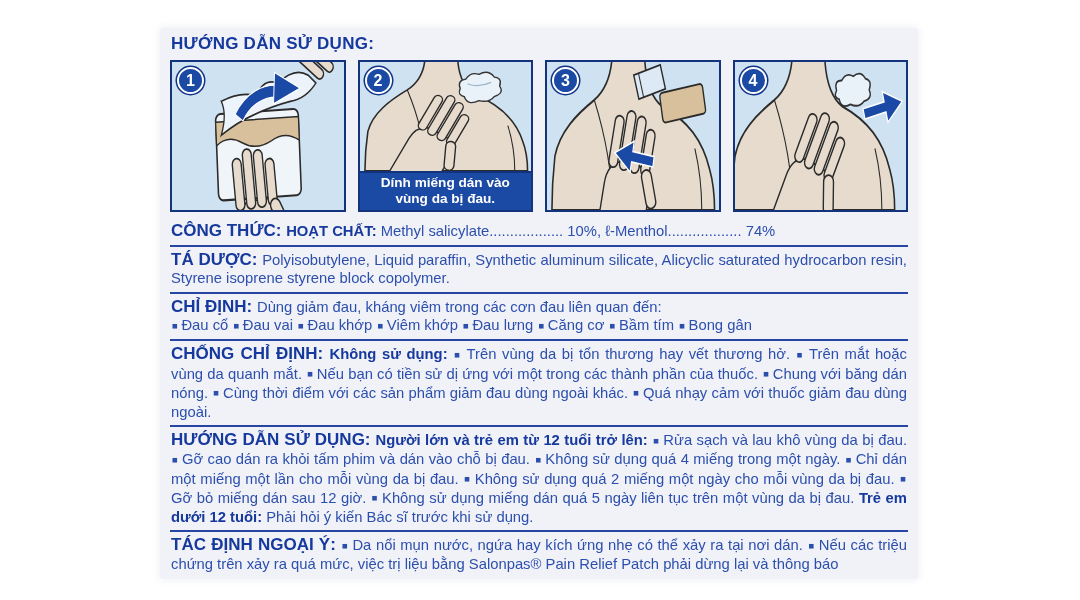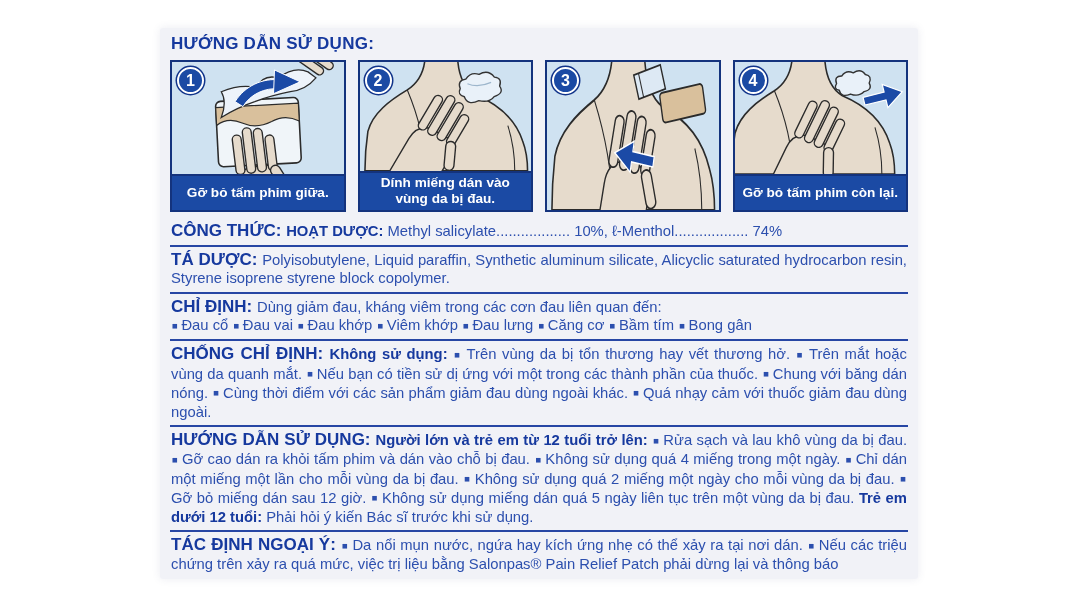--- a/index.html
+++ b/index.html
@@ -99,21 +99,20 @@
             </g>
             <g transform="translate(156,0) rotate(125)" stroke="#2b2b2b" stroke-width="1.4" fill="#e6dbcc" stroke-linejoin="round">
               <ellipse cx="0" cy="34" rx="16" ry="22"></ellipse>
               <rect x="-13" y="-6" width="8" height="36" rx="4"></rect>
               <rect x="-3" y="-9" width="8" height="39" rx="4"></rect>
               <rect x="7" y="-4" width="8" height="32" rx="4"></rect>
             </g>
             <use href="#hand" transform="translate(80,76) rotate(-7)"></use>
           </svg>
         </div>
-        <div class="cap">Gỡ bỏ tấm phim giữa.</div>
       </div>
 
       <div class="panel">
         <div class="illus">
           <div class="badge">
               <span>2</span>
             </div>
           <svg viewBox="0 0 174 113" preserveAspectRatio="none">
             <use href="#torso"></use>
             <g transform="translate(98,16) rotate(-8)">
@@ -153,27 +152,26 @@
             </div>
           <svg viewBox="0 0 174 113" preserveAspectRatio="none">
             <use href="#torso" transform="translate(-8,0)"></use>
             <g transform="translate(100,12) rotate(-6)">
               <path d="M2,10 Q0,2 8,3 Q13,-3 20,1 Q28,-3 32,4 Q39,6 35,13 Q38,20 29,21 Q23,26 15,22 Q5,25 4,17 Q-2,15 2,10 Z" fill="#e9f1f9" stroke="#333333" stroke-width="1.4"></path>
             </g>
             <use href="#hand" transform="translate(92,50) rotate(26)"></use>
             <use href="#fat-arrow" transform="translate(128,28) rotate(-14)"></use>
           </svg>
         </div>
-        <div class="cap">Gỡ bỏ tấm phim còn lại.</div>
       </div>
 
     </div>
 
     <div class="sections">
-        <p class="sec"><span class="hd">CÔNG THỨC: </span><span class="ld">HOẠT DƯỢC: </span><span class="tx">Methyl salicylate.................. 10%, ℓ-Menthol.................. 74% </span></p>
+        <p class="sec"><span class="hd">CÔNG THỨC: </span><span class="ld">HOẠT CHẤT: </span><span class="tx">Methyl salicylate.................. 10%, ℓ-Menthol.................. 74% </span></p>
         <div class="rule"></div>
         <p class="sec"><span class="hd">TÁ DƯỢC: </span><span class="tx">Polyisobutylene, Liquid paraffin, Synthetic aluminum silicate, Alicyclic saturated hydrocarbon resin, Styrene isoprene styrene block copolymer. </span></p>
         <div class="rule"></div>
         <p class="sec"><span class="hd">CHỈ ĐỊNH: </span><span class="tx">Dùng giảm đau, kháng viêm trong các cơn đau liên quan đến: </span><br><span class="bu">■ </span><span class="tx">Đau cổ </span><span class="bu">■ </span><span class="tx">Đau vai </span><span class="bu">■ </span><span class="tx">Đau khớp </span><span class="bu">■ </span><span class="tx">Viêm khớp </span><span class="bu">■ </span><span class="tx">Đau lưng </span><span class="bu">■ </span><span class="tx">Căng cơ </span><span class="bu">■ </span><span class="tx">Bầm tím </span><span class="bu">■ </span><span class="tx">Bong gân </span></p>
         <div class="rule"></div>
         <p class="sec"><span class="hd">CHỐNG CHỈ ĐỊNH: </span><span class="ld">Không sử dụng: </span><span class="bu">■ </span><span class="tx">Trên vùng da bị tổn thương hay vết thương hở. </span><span class="bu">■ </span><span class="tx">Trên mắt hoặc vùng da quanh mắt. </span><span class="bu">■ </span><span class="tx">Nếu bạn có tiền sử dị ứng với một trong các thành phần của thuốc. </span><span class="bu">■ </span><span class="tx">Chung với băng dán nóng. </span><span class="bu">■ </span><span class="tx">Cùng thời điểm với các sản phẩm giảm đau dùng ngoài khác. </span><span class="bu">■ </span><span class="tx">Quá nhạy cảm với thuốc giảm đau dùng ngoài. </span></p>
         <div class="rule"></div>
         <p class="sec"><span class="hd">HƯỚNG DẪN SỬ DỤNG: </span><span class="ld">Người lớn và trẻ em từ 12 tuổi trở lên: </span><span class="bu">■ </span><span class="tx">Rửa sạch và lau khô vùng da bị đau. </span><span class="bu">■ </span><span class="tx">Gỡ cao dán ra khỏi tấm phim và dán vào chỗ bị đau. </span><span class="bu">■ </span><span class="tx">Không sử dụng quá 4 miếng trong một ngày. </span><span class="bu">■ </span><span class="tx">Chỉ dán một miếng một lần cho mỗi vùng da bị đau. </span><span class="bu">■ </span><span class="tx">Không sử dụng quá 2 miếng một ngày cho mỗi vùng da bị đau. </span><span class="bu">■ </span><span class="tx">Gỡ bỏ miếng dán sau 12 giờ. </span><span class="bu">■ </span><span class="tx">Không sử dụng miếng dán quá 5 ngày liên tục trên một vùng da bị đau. </span><span class="ld">Trẻ em dưới 12 tuổi: </span><span class="tx">Phải hỏi ý kiến Bác sĩ trước khi sử dụng.</span></p>
         <div class="rule"></div>
         <p class="sec"><span class="hd">TÁC ĐỊNH NGOẠI Ý: </span><span class="bu">■ </span><span class="tx">Da nổi mụn nước, ngứa hay kích ứng nhẹ có thể xảy ra tại nơi dán. </span><span class="bu">■ </span><span class="tx">Nếu các triệu chứng trên xảy ra quá mức, việc trị liệu bằng Salonpas® Pain Relief Patch phải dừng lại và thông báo </span></p>

